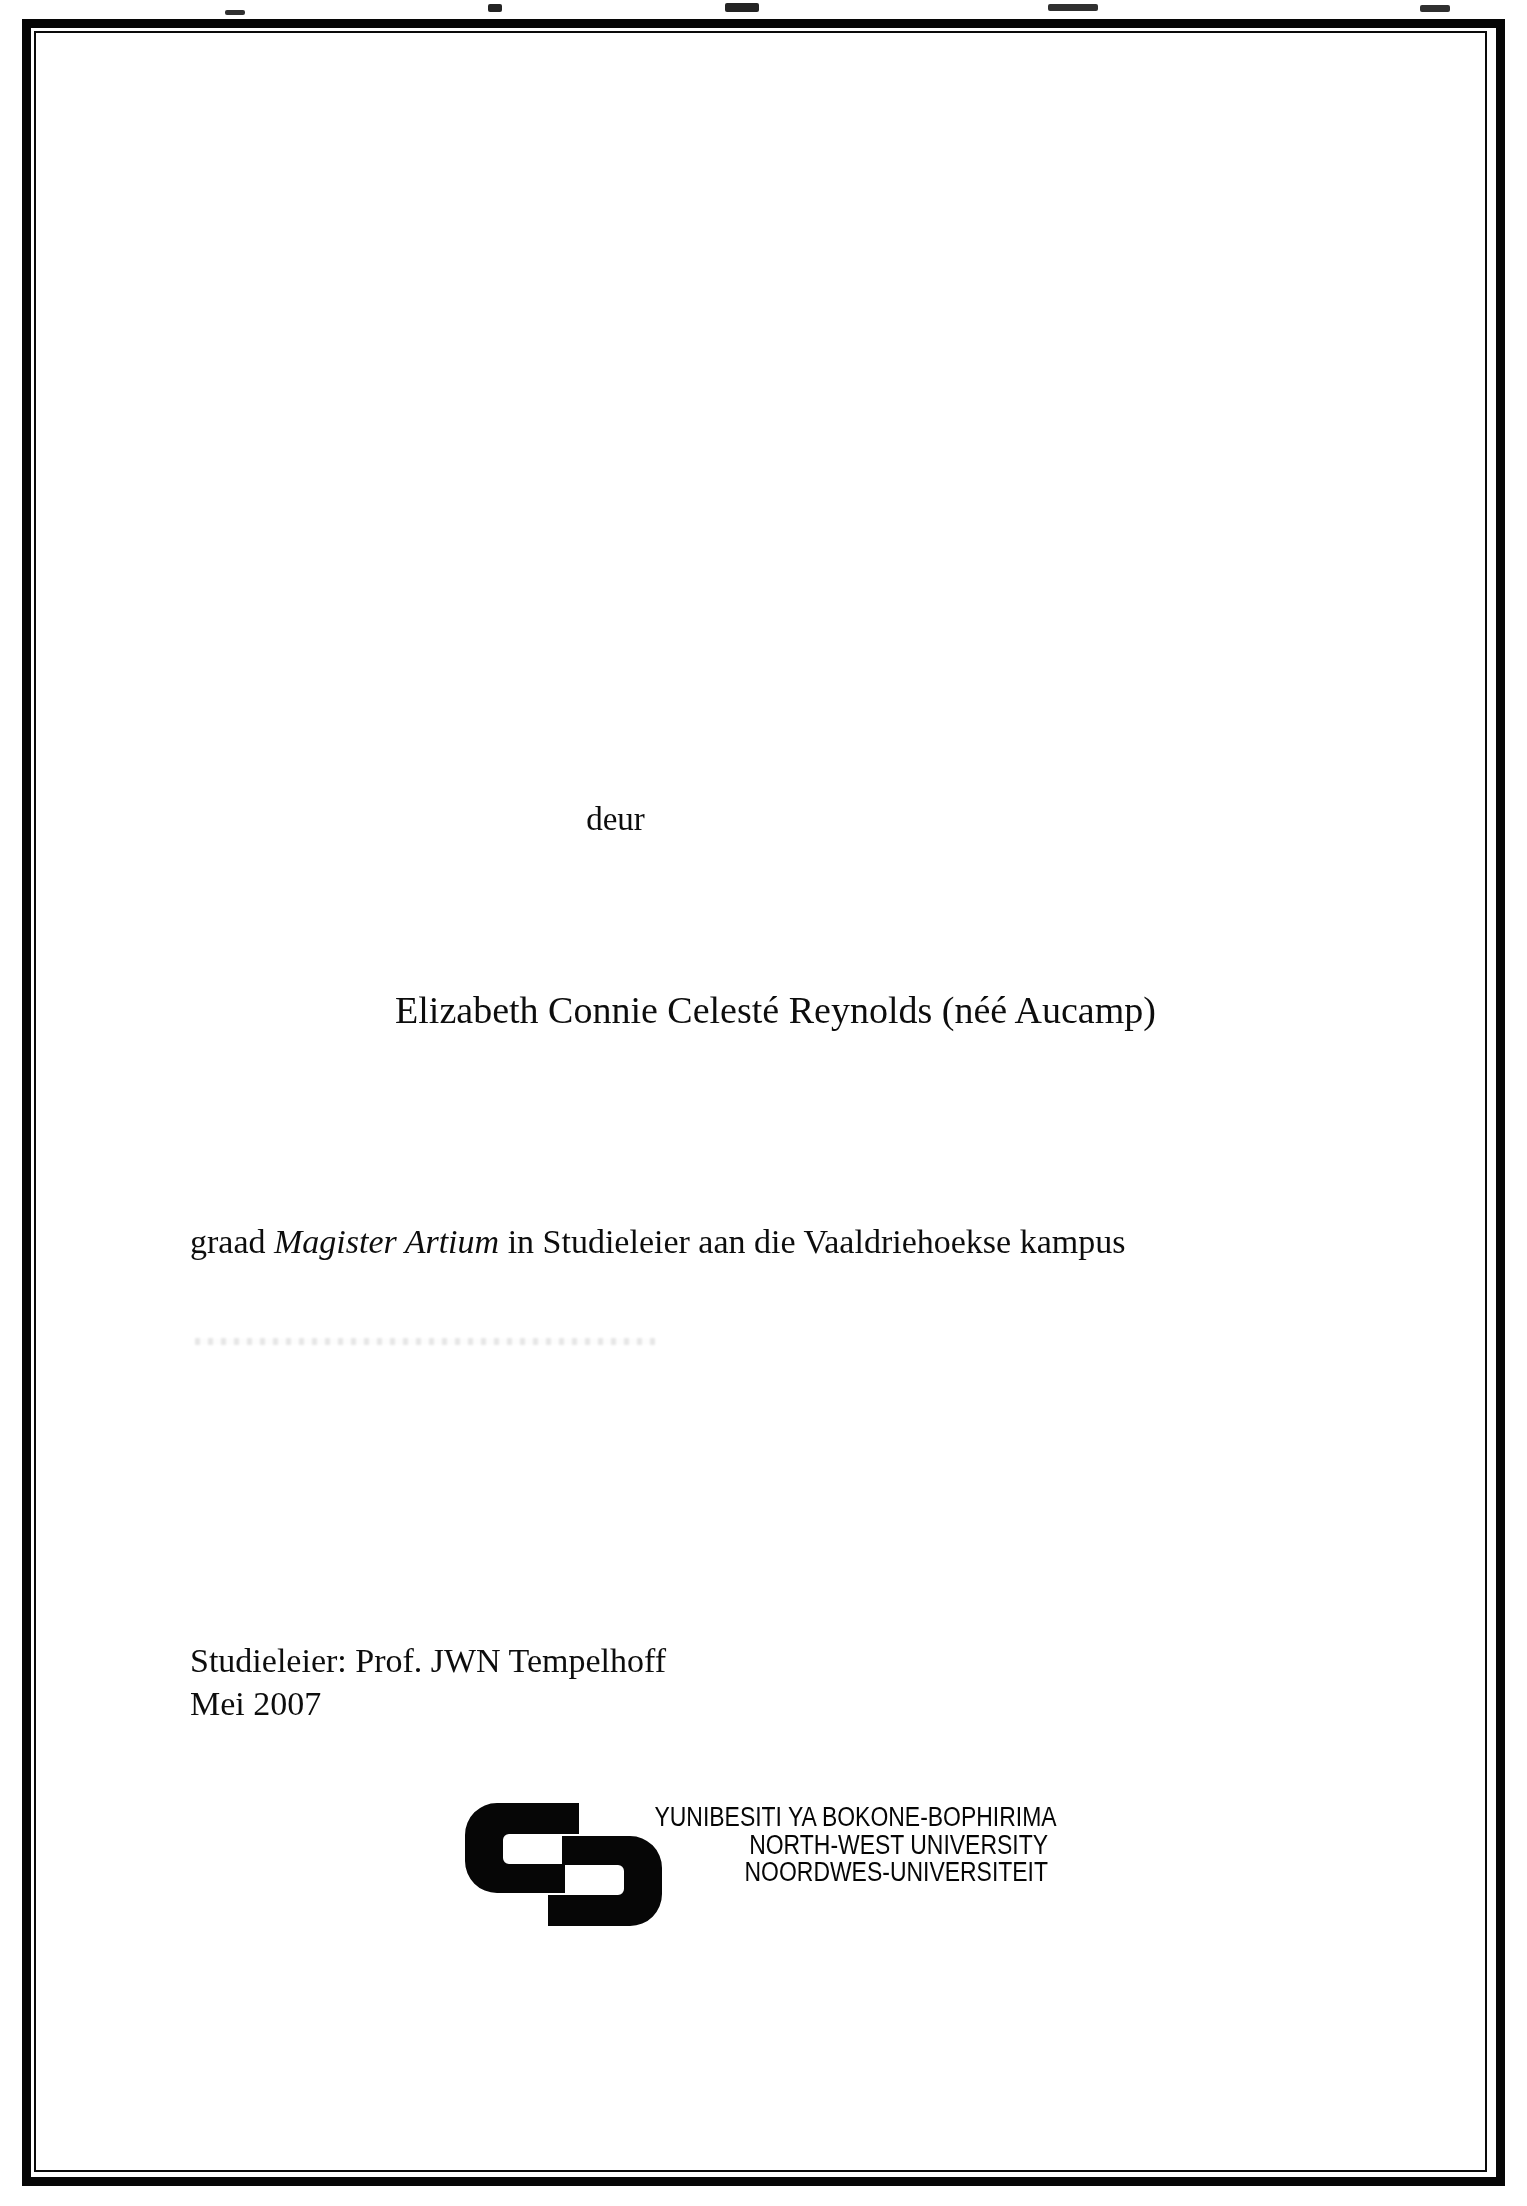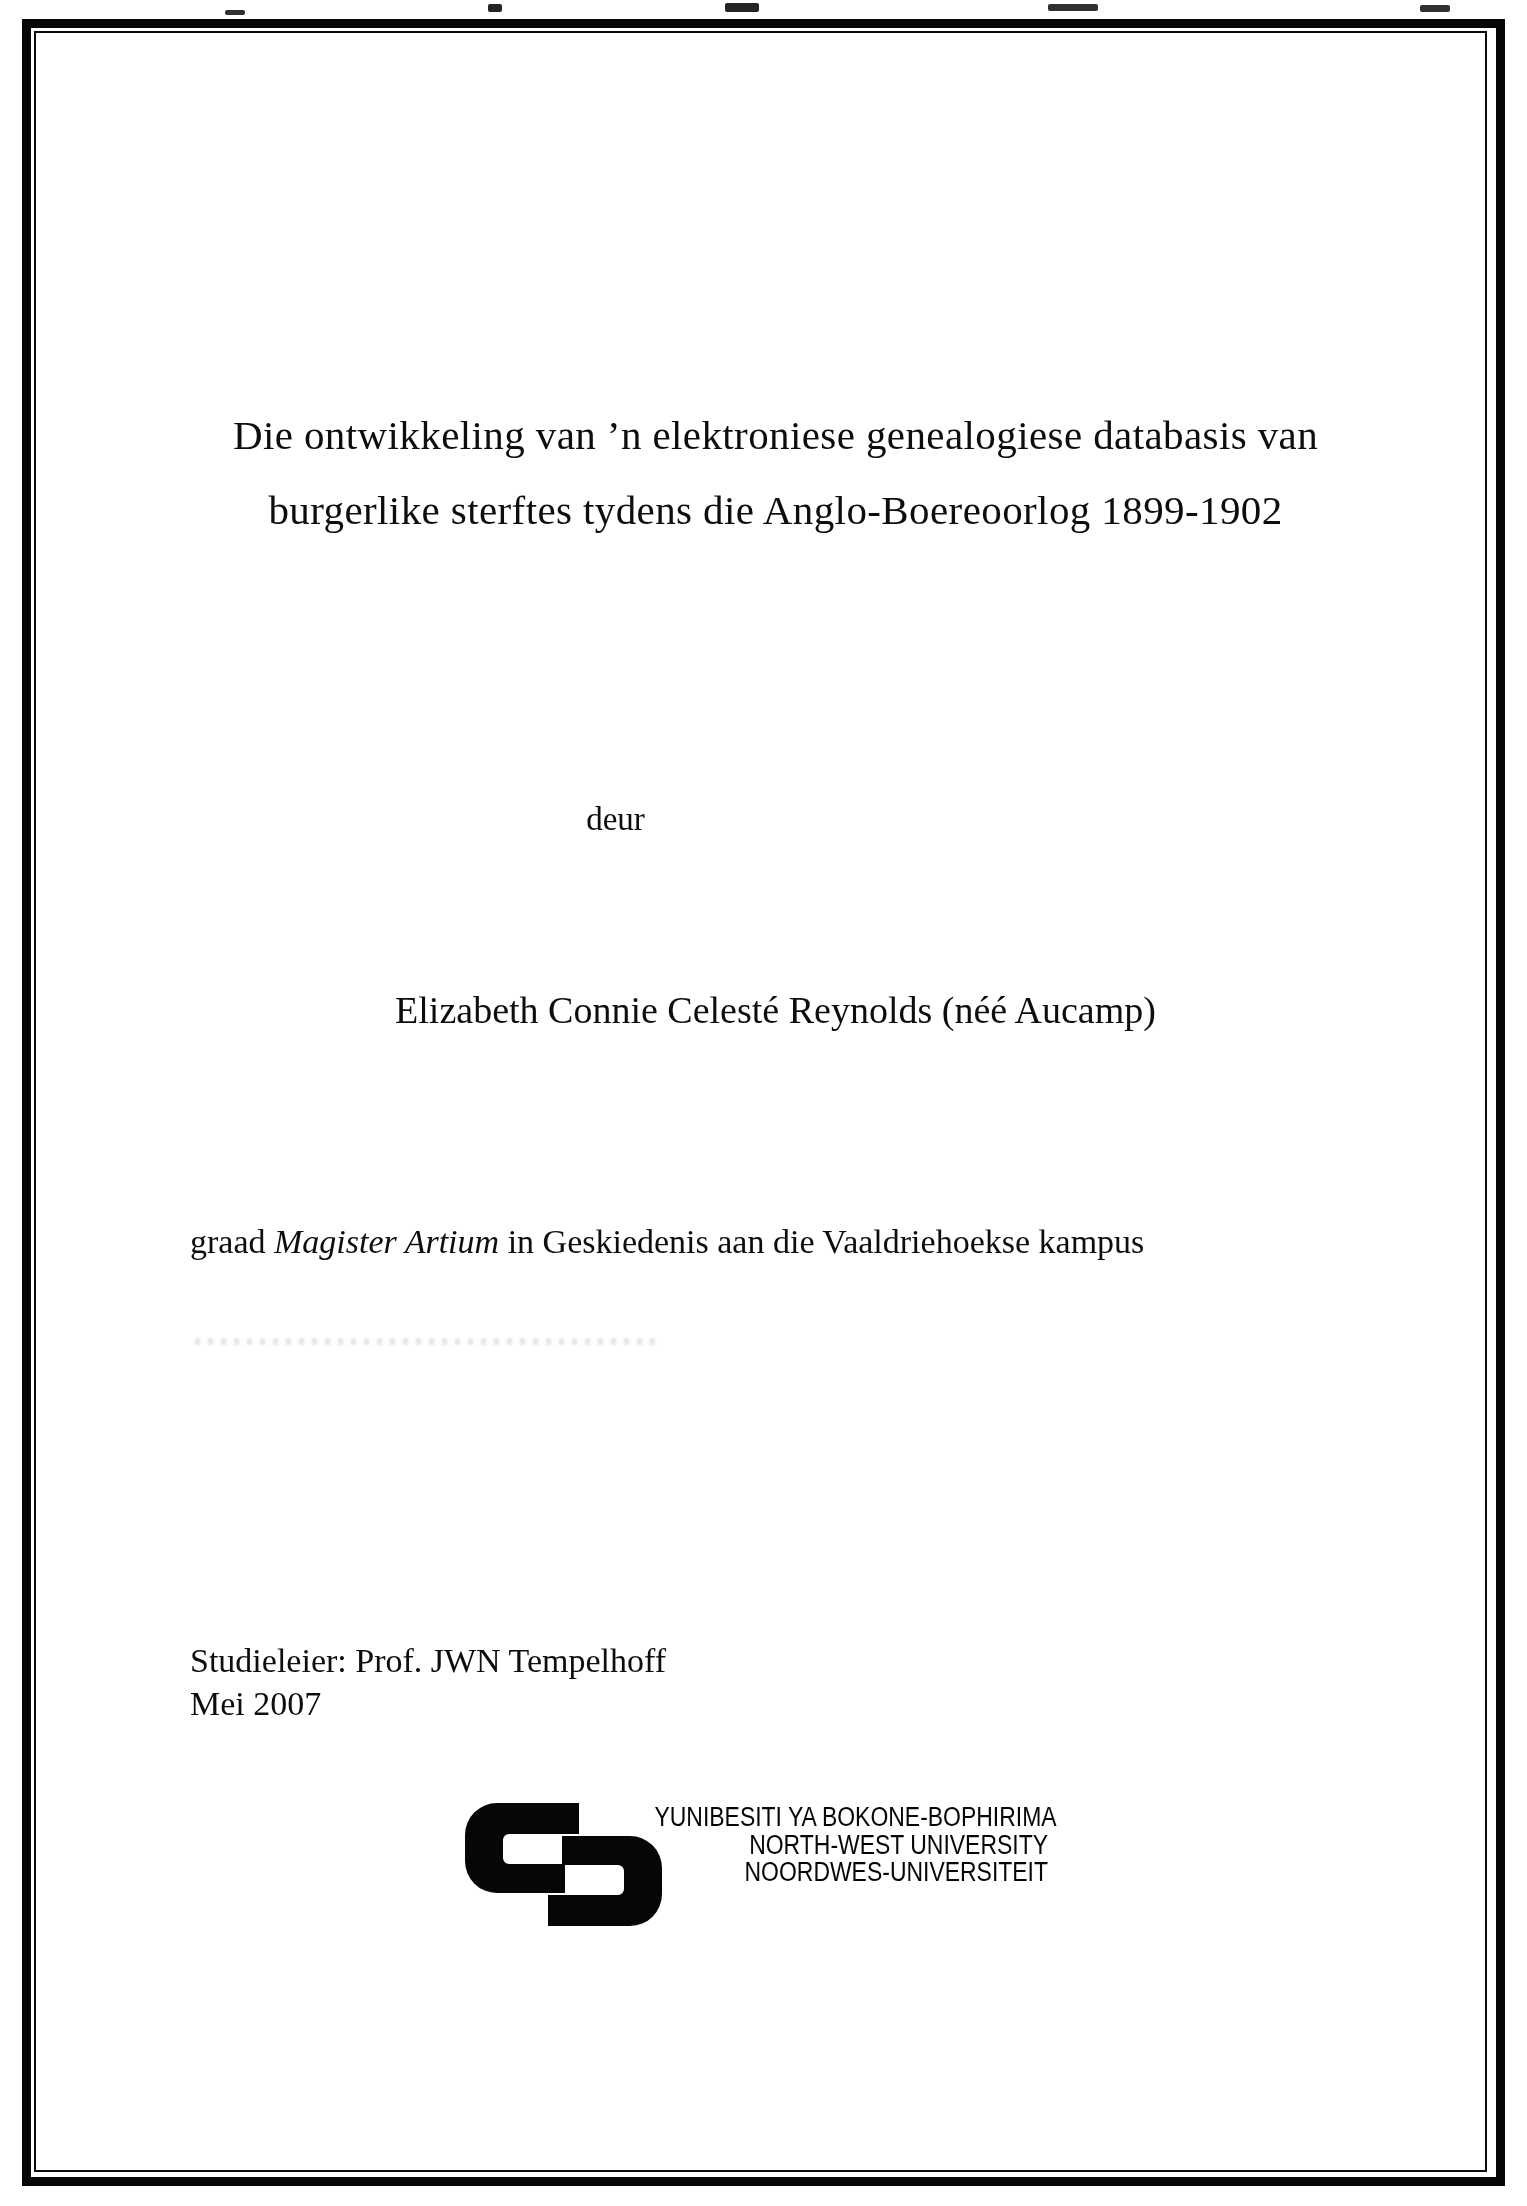--- a/index.html
+++ b/index.html
@@ -90,31 +90,27 @@
 
   <div class="frame-outer"></div>
   <div class="frame-inner"></div>
 
   <div class="artifact a1"></div>
   <div class="artifact a2"></div>
   <div class="artifact a3"></div>
   <div class="artifact a4"></div>
   <div class="artifact a5"></div>
 
-  <div class="thesis-title">
-    <div class="t-line">Die ontwikkeling van ’n elektroniese genealogiese databasis van</div>
-    <div class="t-line">burgerlike sterftes tydens die Anglo-Boereoorlog 1899-1902</div>
-  </div>
 
   <div class="byline">deur</div>
 
   <div class="author">Elizabeth Connie Celesté Reynolds (néé Aucamp)</div>
 
   <div class="statement">
-    <div><span>graad </span><span class="deg">Magister Artium</span><span> in Geskiedenis aan die Vaaldriehoekse kampus</span></div>
+    <div><span>graad </span><span class="deg">Magister Artium</span><span> in Studieleier aan die Vaaldriehoekse kampus</span></div>
   </div>
 
   <div class="ghost-bleed"></div>
 
   <div class="supervisor-block">
     <div>Studieleier: Prof. JWN Tempelhoff</div>
     <div>Mei 2007</div>
   </div>
 
   <svg class="logo-mark" viewBox="0 0 197 123" xmlns="http://www.w3.org/2000/svg" aria-hidden="true">

